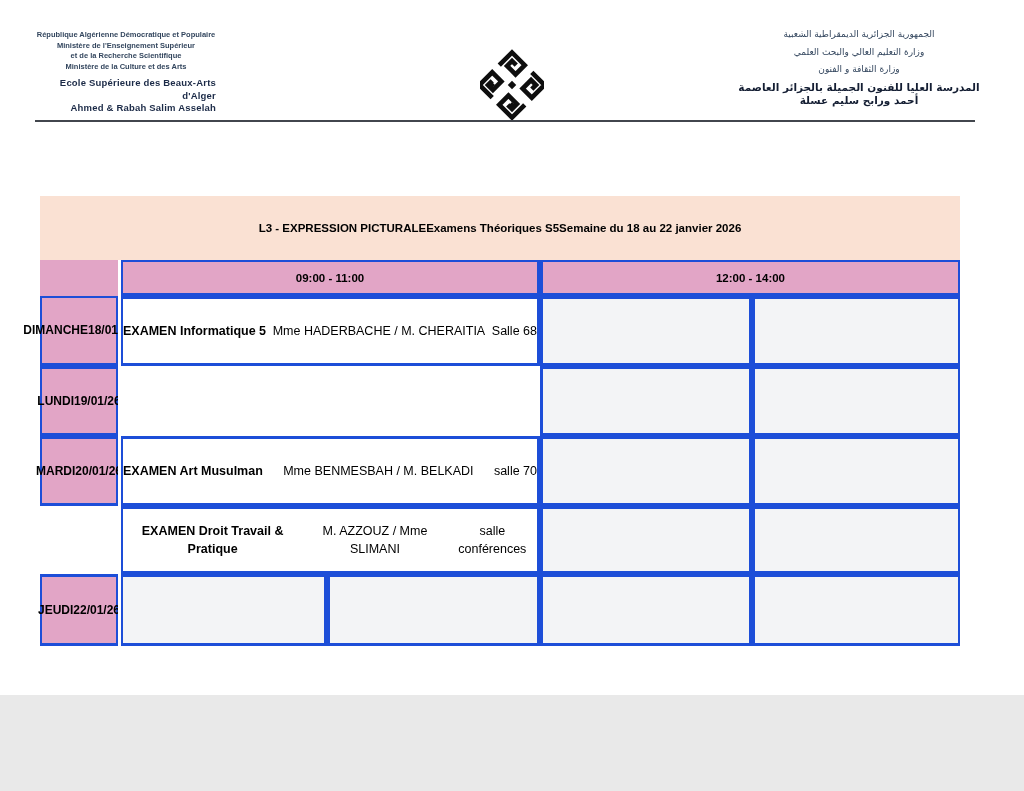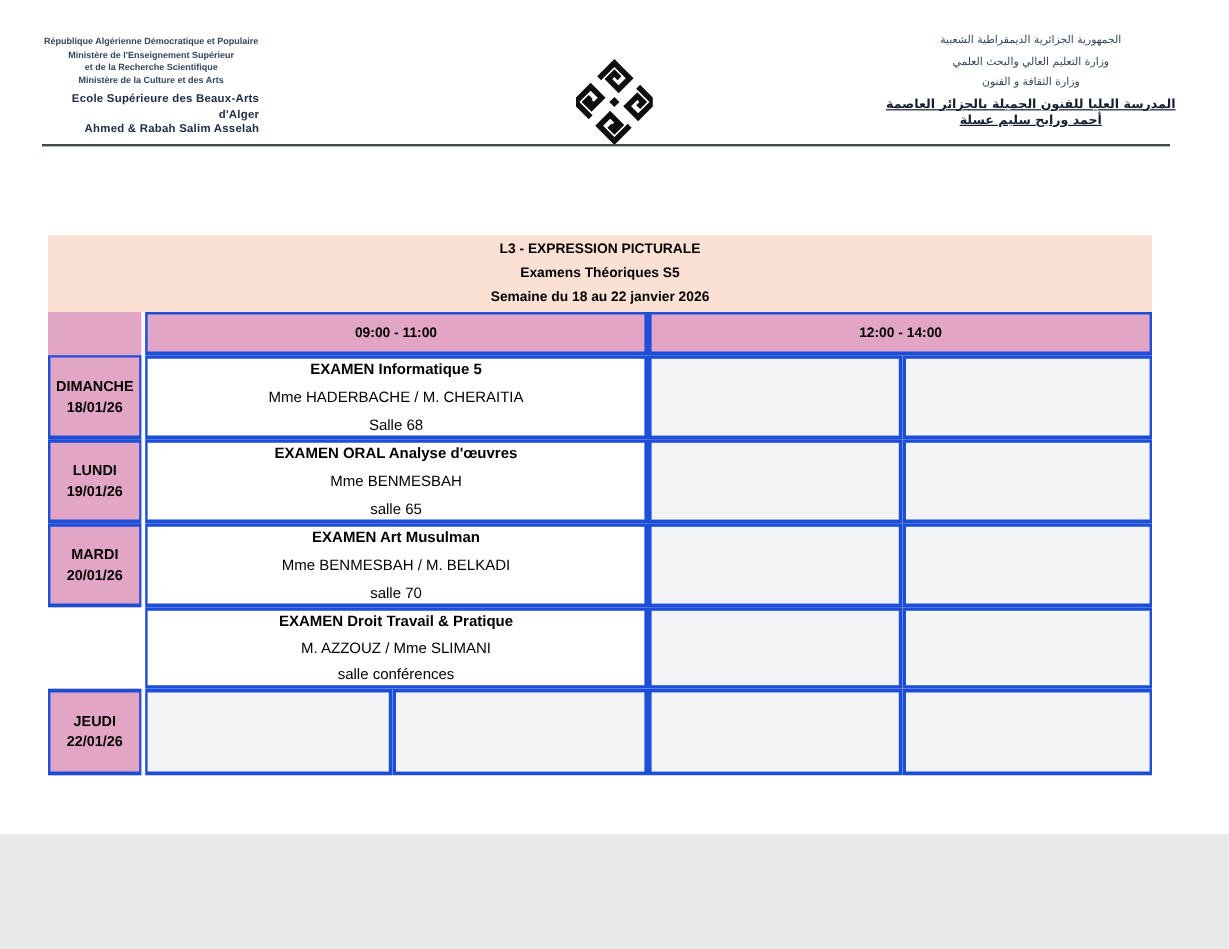--- a/index.html
+++ b/index.html
@@ -24,37 +24,37 @@
     font-size:9.5px;line-height:12.5px;letter-spacing:.2px;text-align:right;
   }
   .lh-right{
     position:absolute;right:30px;top:26px;width:270px;
     text-align:center;color:#33465e;direction:rtl;
     font-family:"DejaVu Sans",sans-serif;
     font-size:9px;font-weight:400;line-height:17.5px;
   }
   .lh-right .school{
     margin-top:2px;color:#141e33;
-    font-size:10.5px;font-weight:700;line-height:13.5px;text-decoration:underline;
+    font-size:10.5px;font-weight:700;line-height:13.5px;
   }
   .lh-logo{position:absolute;left:480px;top:49px;width:64px;height:72px;}
   .lh-rule{
     position:absolute;left:35px;top:120px;width:940px;height:2px;
     background:#42464d;
   }
 
   
   .sched{
     position:absolute;left:40px;top:196px;width:920px;
     display:grid;
     grid-template-columns:78px 3px 206px 213px 212px 208px;
     grid-template-rows:64px 36px 70px 70px 70px 68px 72px;
     font-size:12px;
   }
-  .cell{display:flex;flex-direction:column;justify-content:center;align-items:center;text-align:center;box-sizing:border-box;}
+  .cell{display:flex;flex-direction:row;justify-content:center;align-items:center;text-align:center;box-sizing:border-box;}
   .title-bar{
     grid-column:1/7;background:#fae1d3;
     font-weight:700;font-size:11.5px;line-height:20px;
   }
   .pinkfill{background:#e2a5c6;}
   .graycell{background:#f3f4f6;}
   .whitecell{background:#ffffff;justify-content:space-between;}
   .bordered{border:3px solid #1d4ed8;}
   .bt2{border-top-width:2px;}
   .bb3{border-bottom-width:3px;}
@@ -142,25 +142,20 @@
       <div>Salle 68</div>
     </div>
     <div class="cell graycell bordered a1"></div>
     <div class="cell graycell bordered br2 a2"></div>
 
     <div class="cell pinkfill bordered bl2 br2 day-cell c1">
       <div>LUNDI</div>
       <div>19/01/26</div>
     </div>
     <div class="gapcol"></div>
-    <div class="cell whitecell bordered bl2 exam-cell mspan">
-      <div class="exam-title">EXAMEN ORAL Analyse d'œuvres</div>
-      <div>Mme BENMESBAH</div>
-      <div>salle  65</div>
-    </div>
     <div class="cell graycell bordered a1"></div>
     <div class="cell graycell bordered br2 a2"></div>
 
     <div class="cell pinkfill bordered bl2 br2 day-cell c1">
       <div>MARDI</div>
       <div>20/01/26</div>
     </div>
     <div class="gapcol"></div>
     <div class="cell whitecell bordered bl2 exam-cell mspan">
       <div class="exam-title">EXAMEN Art Musulman</div>

